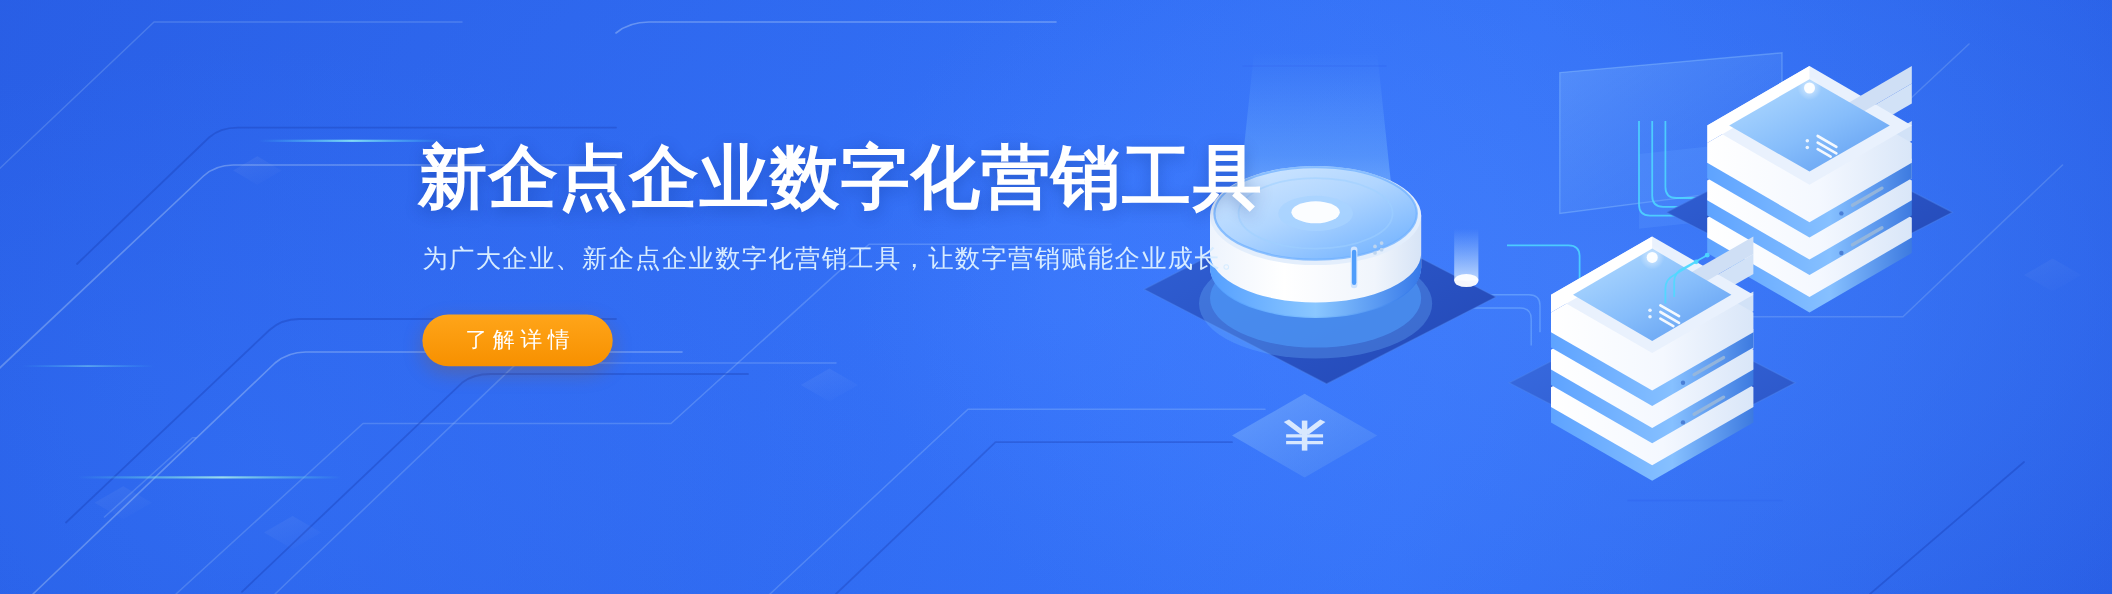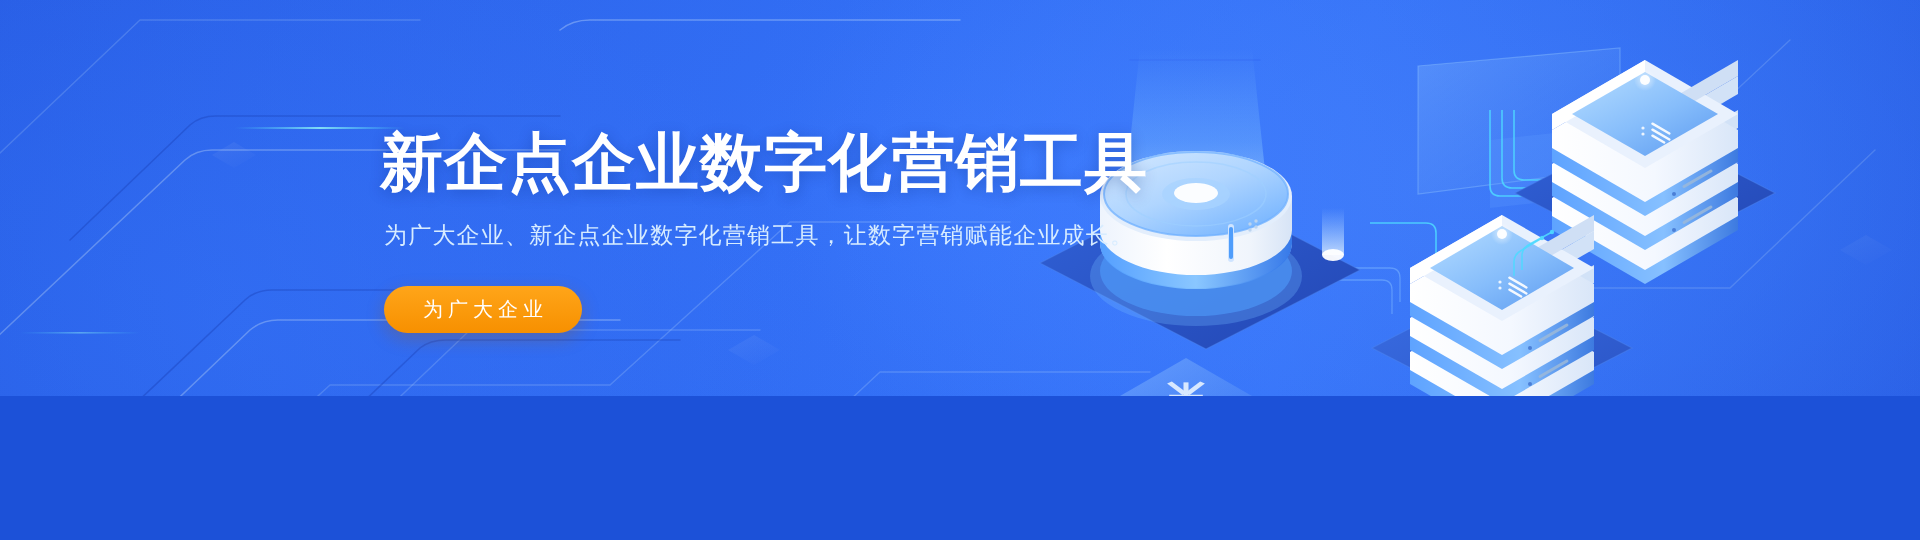--- a/index.html
+++ b/index.html
@@ -3,21 +3,21 @@
 <meta charset="utf-8">
 <style>
   html, body {
     margin: 0;
     padding: 0;
     background: #1c51d8;
   }
   #banner {
     position: relative;
     width: 1920px;
-    height: 396px;
+    height: 540px;
     overflow: hidden;
     font-family: "Liberation Sans", "DejaVu Sans", sans-serif;
     background: #2767f5;
   }
 
   
   .bg-base {
     position: absolute;
     inset: 0;
     background:
@@ -393,16 +393,16 @@
       <g fill="#4fd9ff" opacity="0.9">
         <circle cx="492" cy="214" r="2.2"></circle>
         <circle cx="482" cy="220" r="2.2"></circle>
       </g>
     </svg>
   </div>
 
   <div class="copy">
     <h1 class="headline">新企点企业数字化营销工具</h1>
     <p class="subline">为广大企业、新企点企业数字化营销工具，让数字营销赋能企业成长。</p>
-    <button class="cta">为广大企业</button>
+    <button class="cta">了解详情</button>
   </div>
 
 </div>
 
 </body></html>

